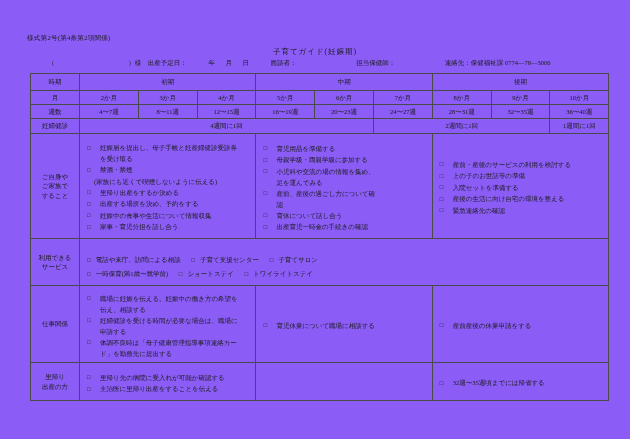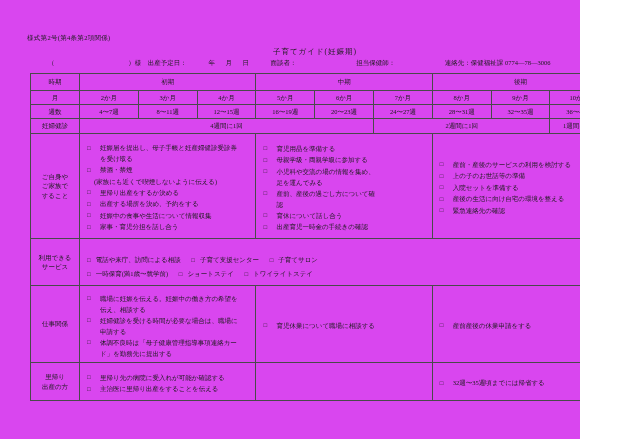--- a/index.html
+++ b/index.html
@@ -1,17 +1,17 @@
 <!DOCTYPE html>
 <html><head>
 <meta charset="utf-8">
 <style>
   html,body{margin:0;padding:0;background:#fff;}
   .page{
-    position:relative;width:580px;height:439px;background:#d946ef;
+    position:relative;width:630px;height:439px;background:#8b5cf6;
     font-family:"Liberation Serif","DejaVu Serif",serif;color:#1b1b1b;
     overflow:hidden;
   }
   .form-no{position:absolute;left:27px;top:34px;font-size:6.5px;letter-spacing:.3px;}
   .doc-title{position:absolute;left:0;top:47px;width:630px;text-align:center;font-size:7.5px;letter-spacing:1px;}
   .info-line{position:absolute;left:30px;top:59px;width:578px;font-size:6.5px;white-space:nowrap;}
   .info-line span{display:inline-block;}
   .i-paren{margin-left:18px;}
   .i-name{margin-left:72px;}
   .i-due{margin-left:5px;}

